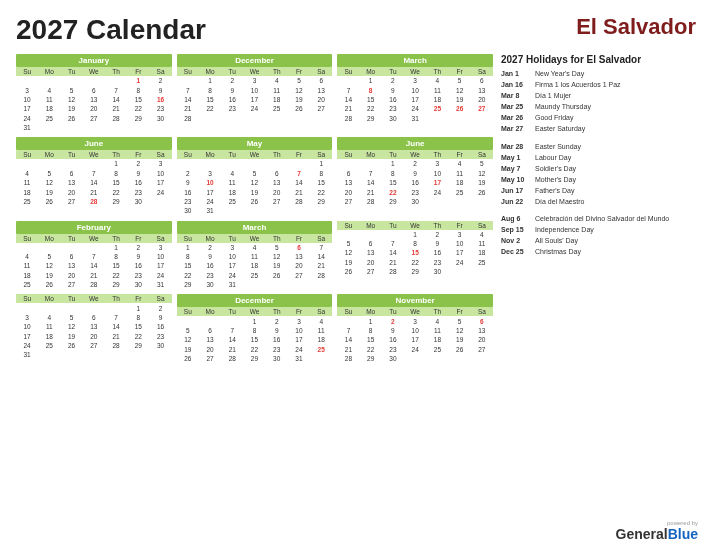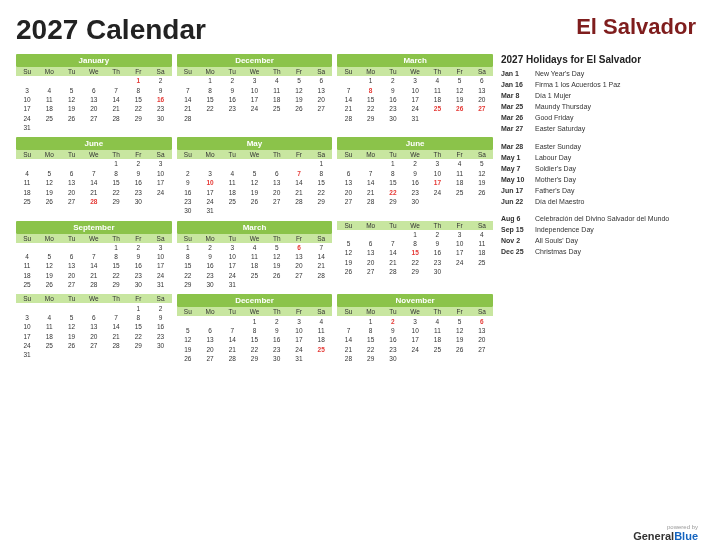--- a/index.html
+++ b/index.html
@@ -113,21 +113,21 @@
     }
     .powered-by {
       position: absolute;
       bottom: 8px;
       right: 14px;
       text-align: right;
       font-size: 6px;
       color: #999;
     }
     .powered-by .brand {
-      font-size: 11px;
+      font-size: 14px;
       font-weight: bold;
       color: #555;
     }
     .brand-general { color: #333; }
     .brand-blue { color: #1565c0; }
   </style>
 </head>
 <body>
 
 <div class="page">
@@ -416,21 +416,21 @@
               <div class="day-cell">24</div>
               <div class="day-cell">25</div>
               <div class="day-cell">26</div>
               <div class="day-cell">27</div>
               <div class="day-cell">28</div>
               <div class="day-cell">29</div>
               <div class="day-cell">30</div>
             </div>
           </div>
           <div class="month-block">
-            <div class="month-header">September</div>
+            <div class="month-header">February</div>
             <div class="day-headers">
               <div class="day-header">Su</div>
               <div class="day-header">Mo</div>
               <div class="day-header">Tu</div>
               <div class="day-header">We</div>
               <div class="day-header">Th</div>
               <div class="day-header">Fr</div>
               <div class="day-header">Sa</div>
             </div>
             <div class="days-grid">

